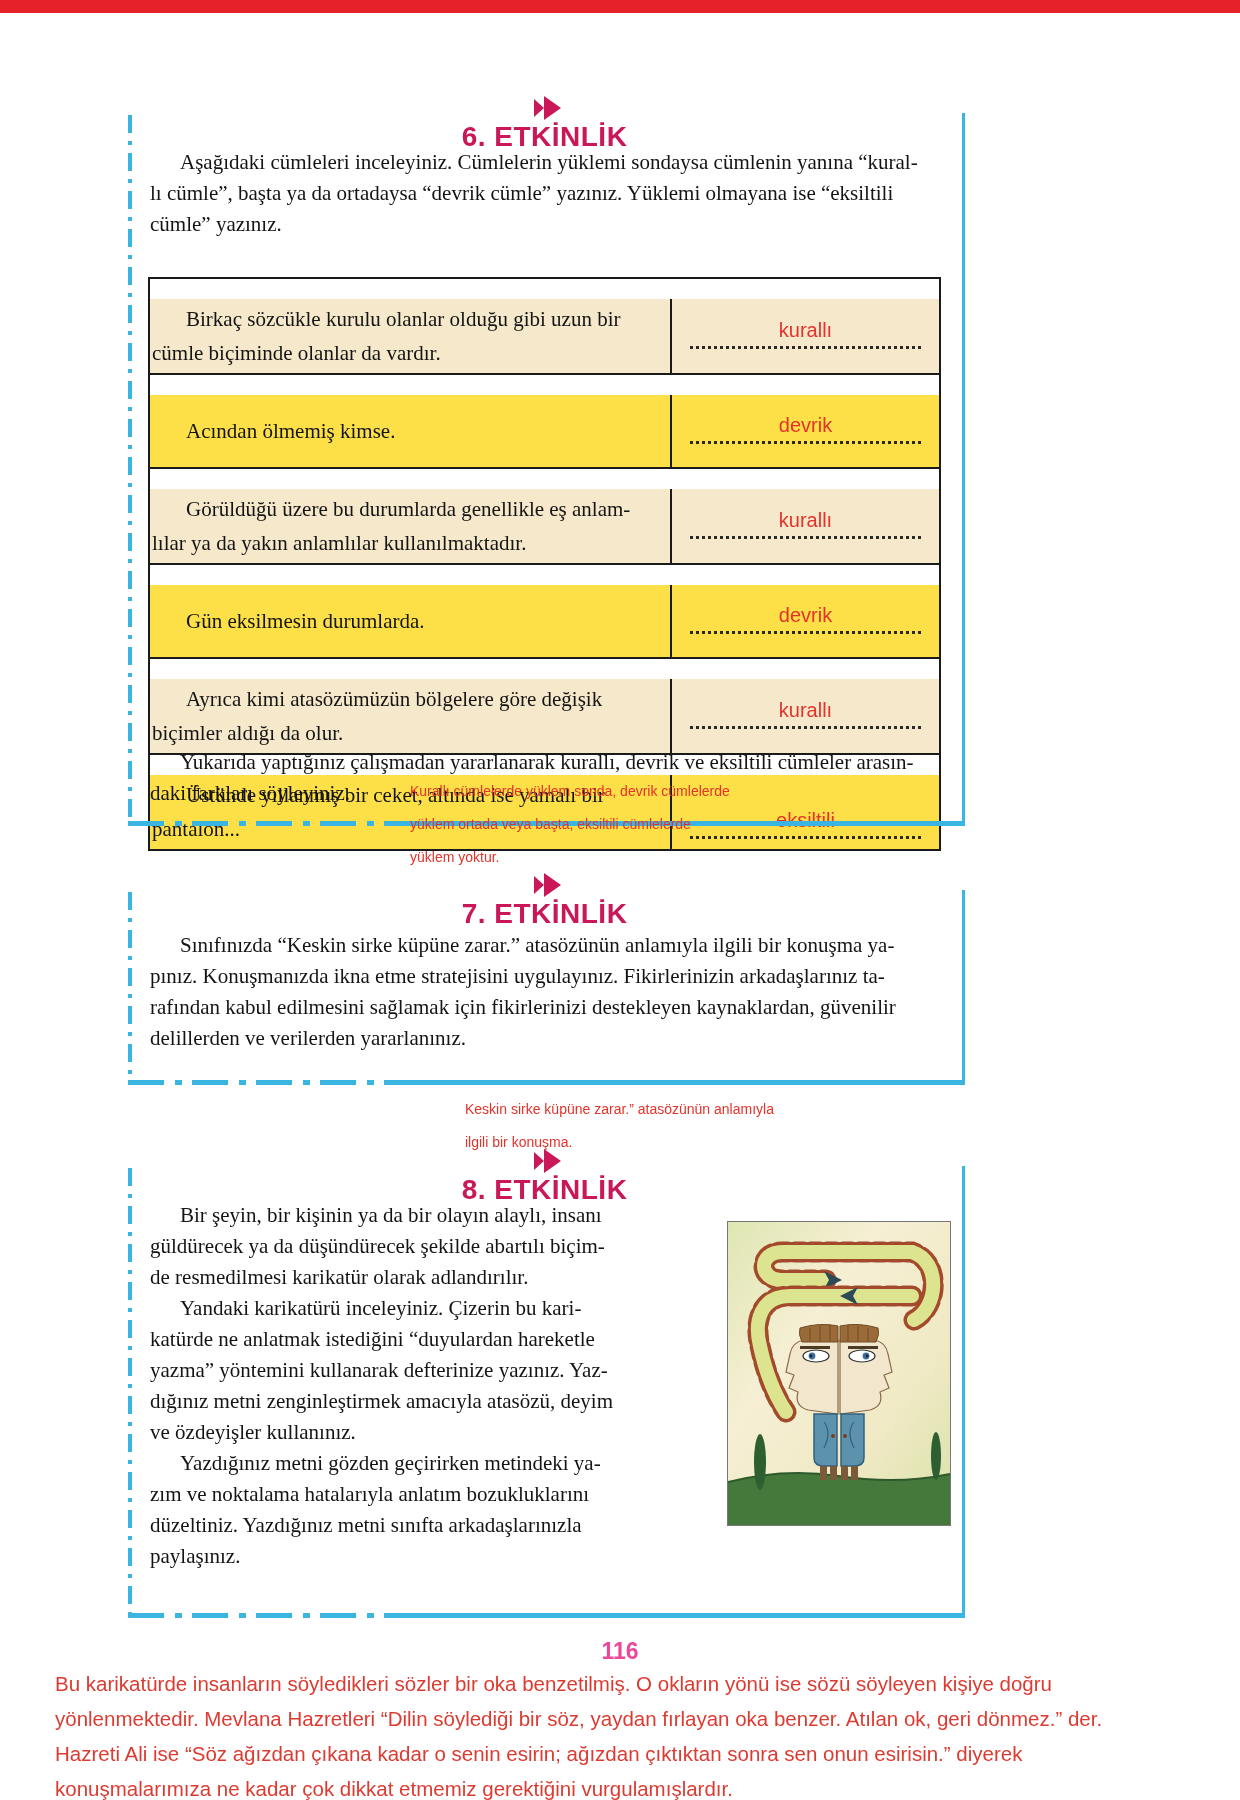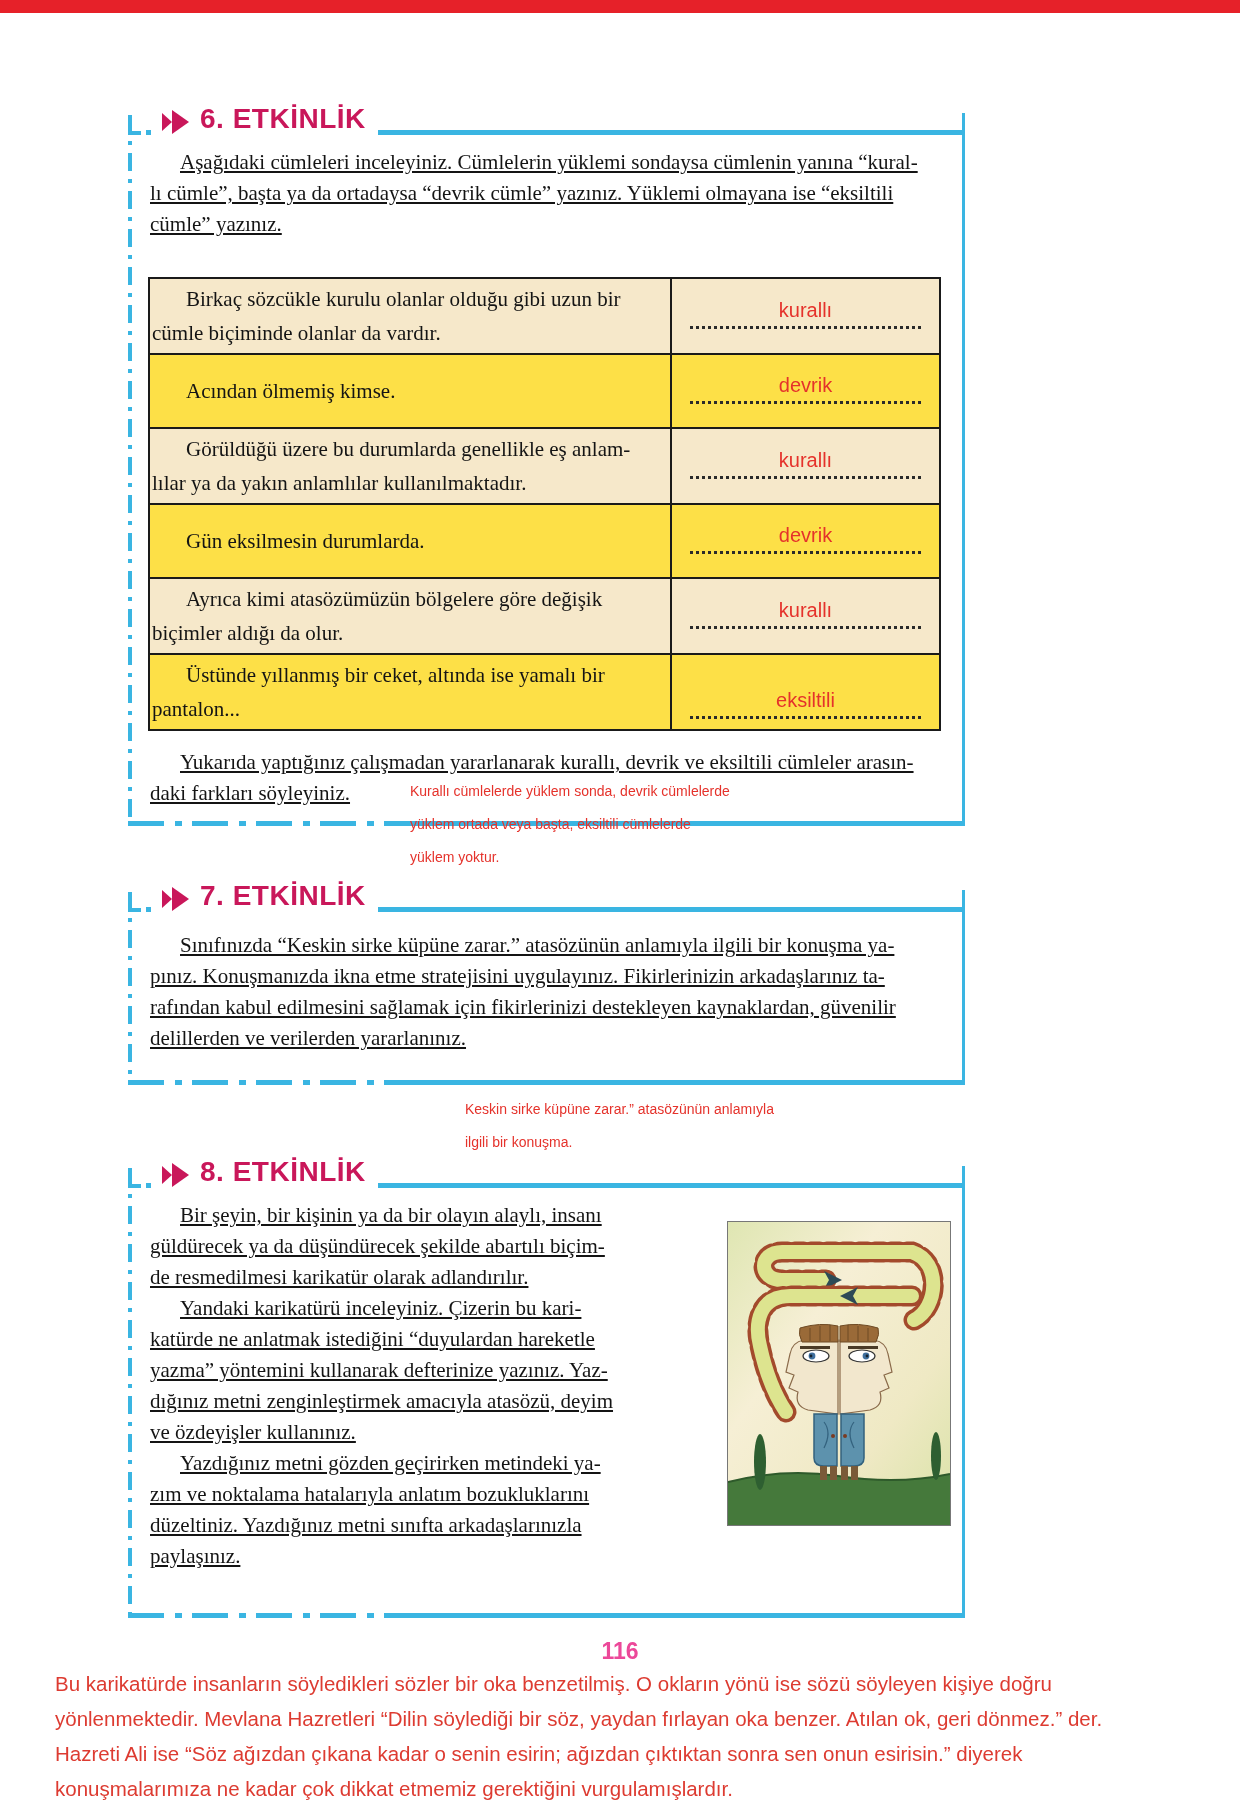--- a/index.html
+++ b/index.html
@@ -12,33 +12,33 @@
   
   .activity{position:absolute;left:128px;width:837px;}
   .b-left{position:absolute;left:0;top:20px;bottom:0;width:4px;
     background:repeating-linear-gradient(180deg,#3ab5e2 0 18px,transparent 18px 26px,#3ab5e2 26px 30px,transparent 30px 38px);}
   .b-right{position:absolute;right:0;top:18px;bottom:0;width:3px;background:#3ab5e2;}
   .b-bottom{position:absolute;left:0;right:0;bottom:0;height:5px;}
   .b-bottom .dashseg{position:absolute;left:0;top:0;height:5px;width:285px;
     background:repeating-linear-gradient(90deg,#3ab5e2 0 36px,transparent 36px 47px,#3ab5e2 47px 54px,transparent 54px 64px);}
   .b-bottom .solidseg{position:absolute;left:285px;right:0;top:0;height:5px;background:#3ab5e2;}
 
-  .title-row{position:absolute;top:0;left:0;right:0;height:40px;display:flex;align-items:flex-end;}
+  .title-row{position:absolute;top:0;left:0;right:0;height:40px;display:flex;align-items:center;flex-direction:column;}
   .cdash{width:13px;height:4px;background:#3ab5e2;margin-right:5px;}
   .cdot{width:5px;height:5px;background:#3ab5e2;margin-right:7px;}
   .act-title{font-family:"Liberation Sans",sans-serif;font-weight:bold;font-size:28px;
     color:#c9175a;margin:0 12px 0 8px;letter-spacing:.5px;white-space:nowrap;}
   .title-line{flex:1;height:5px;background:#3ab5e2;}
 
   .body-text{font-size:21px;line-height:31px;margin:0;white-space:pre-line;text-align:justify;}
-  .ind{text-indent:30px;text-decoration:underline;}
+  .ind{text-indent:30px;}
 
   
   .qtable{position:absolute;top:182px;left:20px;width:789px;border:2px solid #1a1a1a;}
-  .qrow{display:flex;min-height:72px;border-bottom:2px solid #1a1a1a;}
+  .qrow{display:flex;min-height:72px;border-bottom:2px solid #1a1a1a;margin-top:20px;}
   .qrow:last-child{border-bottom:none;align-items:flex-end;}
   .qrow.odd{background:#f6e8ca;}
   .qrow.even{background:#fde047;}
   .qcell.sent{width:512px;border-right:2px solid #1a1a1a;display:flex;align-items:center;padding:3px 6px 3px 2px;}
   .qcell.sent p{margin:0;font-size:21px;line-height:34px;text-indent:34px;white-space:pre-line;text-align:justify;}
   .qcell.ansc{flex:1;display:flex;flex-direction:column;justify-content:center;align-items:center;padding:4px 18px 10px 18px;border-radius:7px;}
   .answord{font-family:"Liberation Sans",sans-serif;color:#e5322b;font-size:20px;line-height:24px;}
   .dotline{display:block;width:100%;height:4px;border-bottom:3px dotted #2a2a2a;}
 
   .hand{font-family:"Liberation Sans",sans-serif;color:#e5322b;font-size:14px;line-height:33px;white-space:pre-line;z-index:5;}

